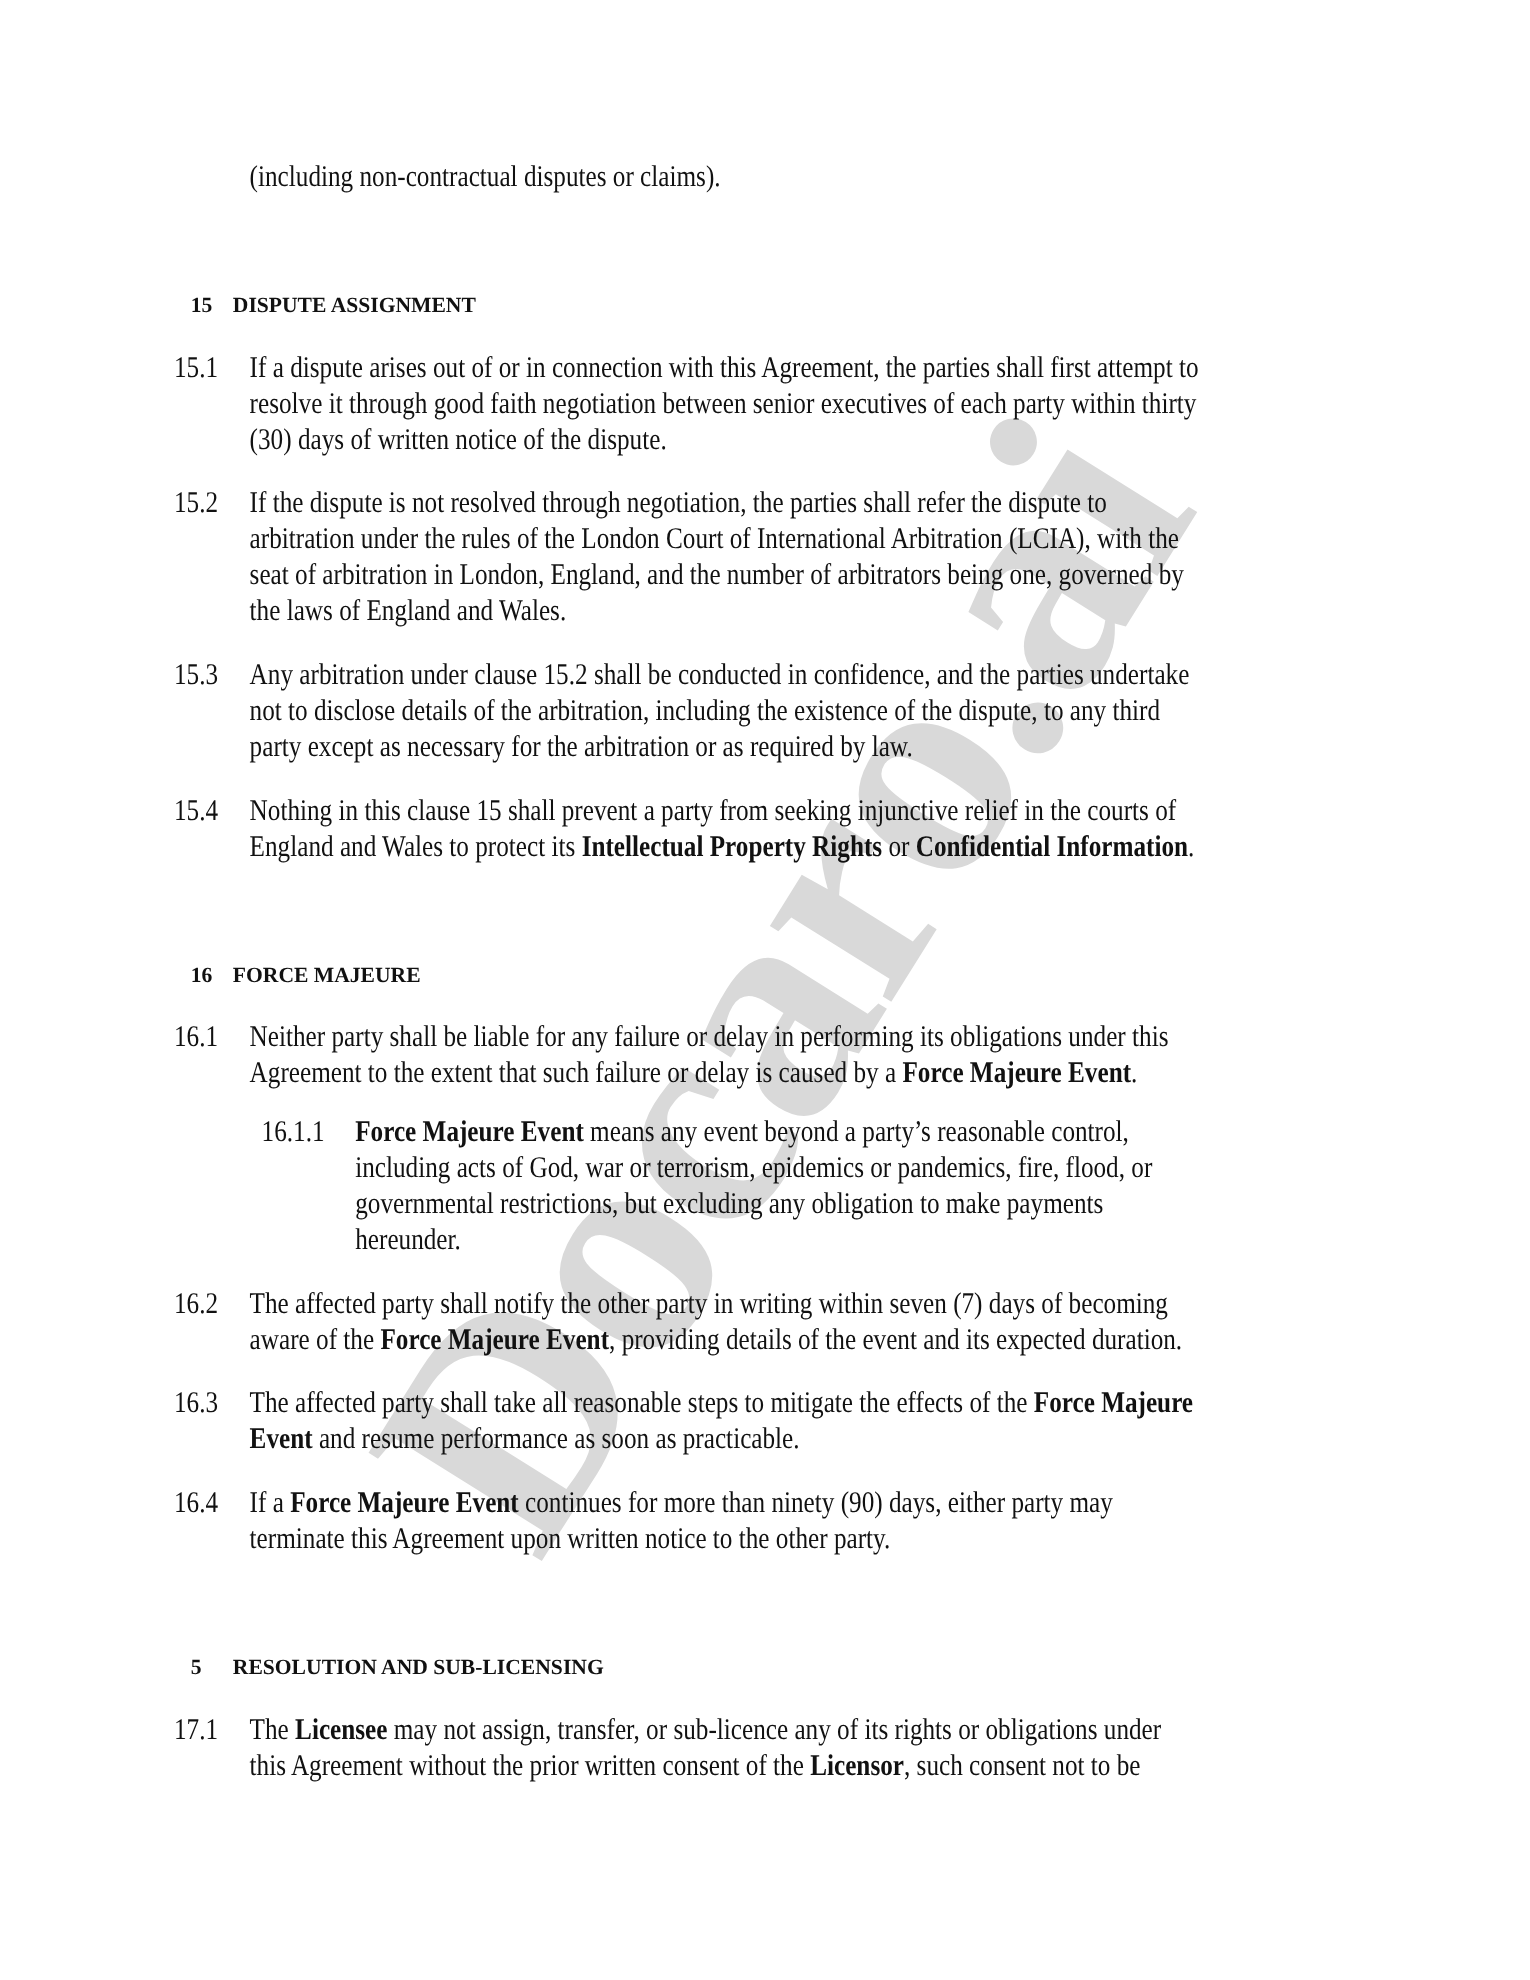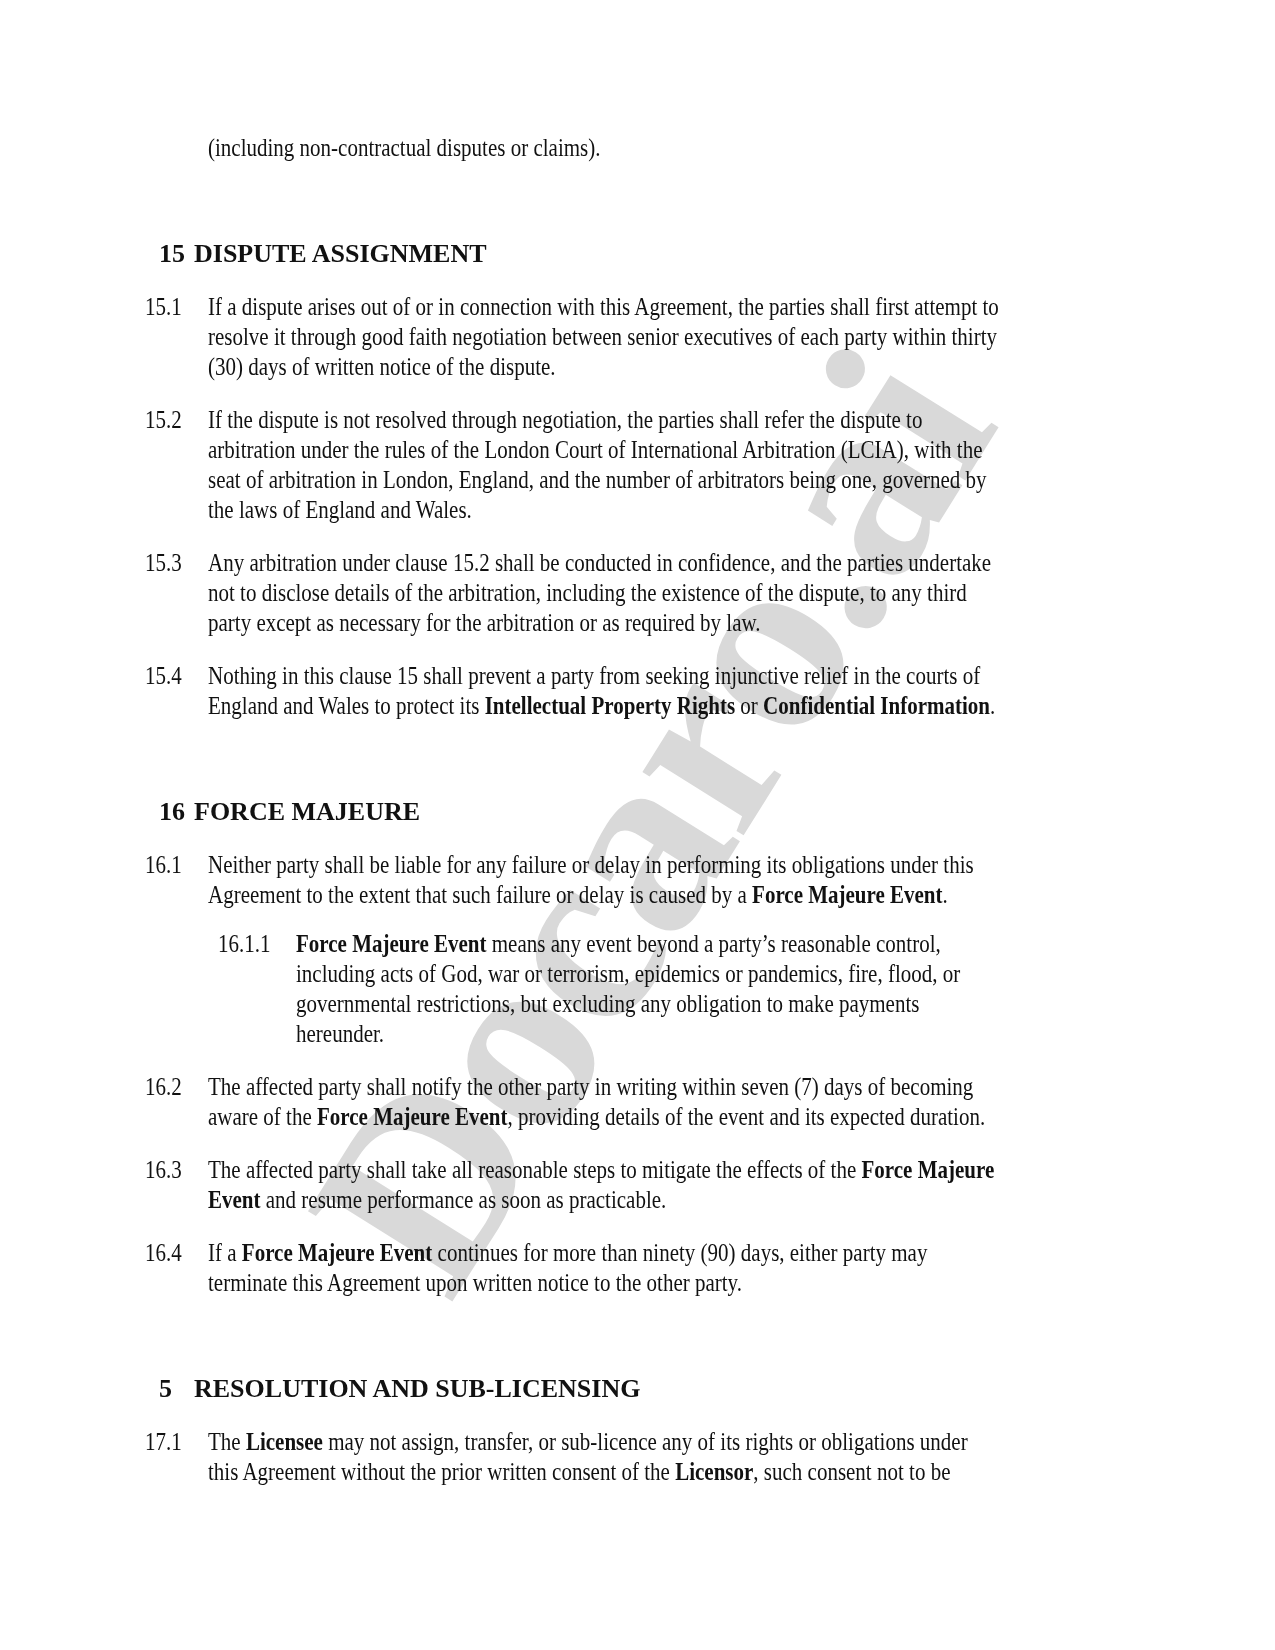--- a/index.html
+++ b/index.html
@@ -42,21 +42,21 @@
   .block .txt { flex: 1 1 auto; min-width: 0; }
   .line {
     white-space: nowrap;
     transform: scaleX(0.84);
     transform-origin: 0 50%;
   }
   .intro { margin-top: 0; font-family: Liberation Serif, serif; }
   .clause { margin-top: 23px; }
   .clause.sub { margin-top: 19px; padding-left: 73px; }
   .clause.sub .num { flex: 0 0 78px; width: 78px; }
-  .heading { margin-top: 76px; font-weight: bold; font-size: 26px; }
+  .heading { margin-top: 76px; font-weight: bold; font-size: 18px; }
   .heading .num { flex: 0 0 49px; width: 49px; padding-left: 14px; box-sizing: content-box; }
   .heading .num { flex-basis: 35px; width: 35px; }
   .heading .hline { white-space: nowrap; }
   b { font-weight: bold; }
 </style>
 </head>
 <body>
 
 <div class="page" style="background: rgb(255, 255, 255); color: rgb(17, 17, 17);">
   <div class="watermark" style="color: rgb(217, 217, 217);">Docaro.ai</div>

